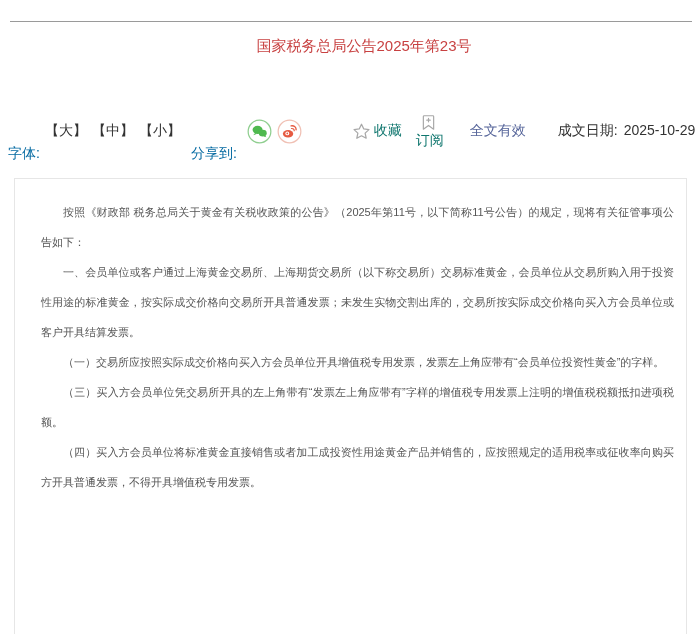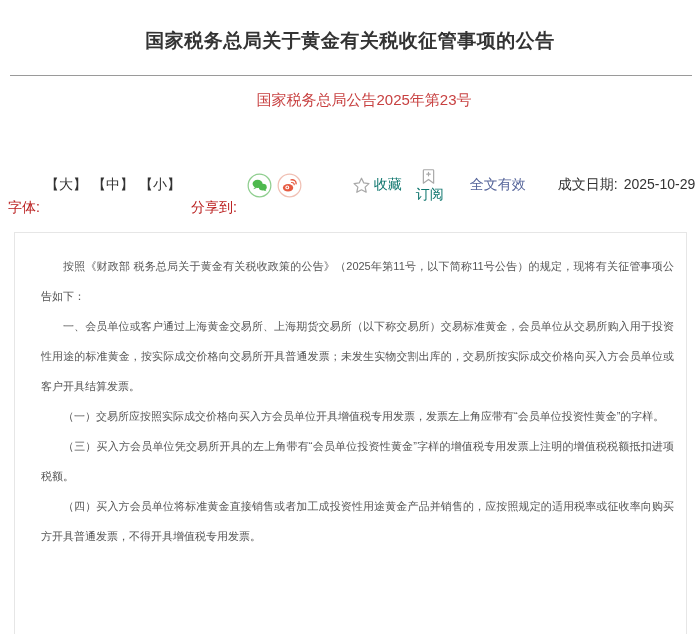--- a/index.html
+++ b/index.html
@@ -32,21 +32,21 @@
   }
   
   .toolbar {
     display: flex;
     align-items: center;
     margin: 43px 5px 0 8px;
     font-size: 14px;
     color: #333;
     white-space: nowrap;
   }
-  .tb-label { color: #b91c1c; margin-top: 46px; }
+  .tb-label { color: #0369a1; margin-top: 46px; }
   .font-size-btn { margin-left: 5px; cursor: pointer; color: #333; }
   .share-label { margin-left: 10px; }
   .share-icon { margin-left: 10px; display: inline-flex; cursor: pointer; }
   .share-icon + .share-icon { margin-left: 5px; }
   .tb-action {
     display: inline-flex;
     align-items: center;
     cursor: pointer;
     color: #0f766e;
   }
@@ -73,21 +73,20 @@
     line-height: 30px;
     text-indent: 2em;
     text-align: justify;
   }
 </style>
 </head>
 <body>
 
 <div>
 
-  <h1 class="doc-title">国家税务总局关于黄金有关税收征管事项的公告</h1>
 
   <div class="title-divider"></div>
 
   <div class="doc-number">国家税务总局公告2025年第23号</div>
 
   <div class="toolbar">
     <span class="tb-label">字体:</span>
     <span class="font-size-btn">【大】</span>
     <span class="font-size-btn">【中】</span>
     <span class="font-size-btn">【小】</span>
@@ -138,17 +137,17 @@
 
     <span class="date-group">
       <span>成文日期:</span><span class="date-value">2025-10-29</span>
     </span>
   </div>
 
   <div class="content-box">
     <p>按照《财政部 税务总局关于黄金有关税收政策的公告》（2025年第11号，以下简称11号公告）的规定，现将有关征管事项公告如下：</p>
     <p>一、会员单位或客户通过上海黄金交易所、上海期货交易所（以下称交易所）交易标准黄金，会员单位从交易所购入用于投资性用途的标准黄金，按实际成交价格向交易所开具普通发票；未发生实物交割出库的，交易所按实际成交价格向买入方会员单位或客户开具结算发票。</p>
     <p>（一）交易所应按照实际成交价格向买入方会员单位开具增值税专用发票，发票左上角应带有“会员单位投资性黄金”的字样。</p>
-    <p>（三）买入方会员单位凭交易所开具的左上角带有“会员单位投资性黄金”字样的增值税专用发票上注明的增值税税额抵扣进项税额。</p>
+    <p>（三）买入方会员单位凭交易所开具的左上角带有“发票左上角应带有”字样的增值税专用发票上注明的增值税税额抵扣进项税额。</p>
     <p>（四）买入方会员单位将标准黄金直接销售或者加工成投资性用途黄金产品并销售的，应按照规定的适用税率或征收率向购买方开具普通发票，不得开具增值税专用发票。</p>
   </div>
 
 </div>
 
 </body></html>

